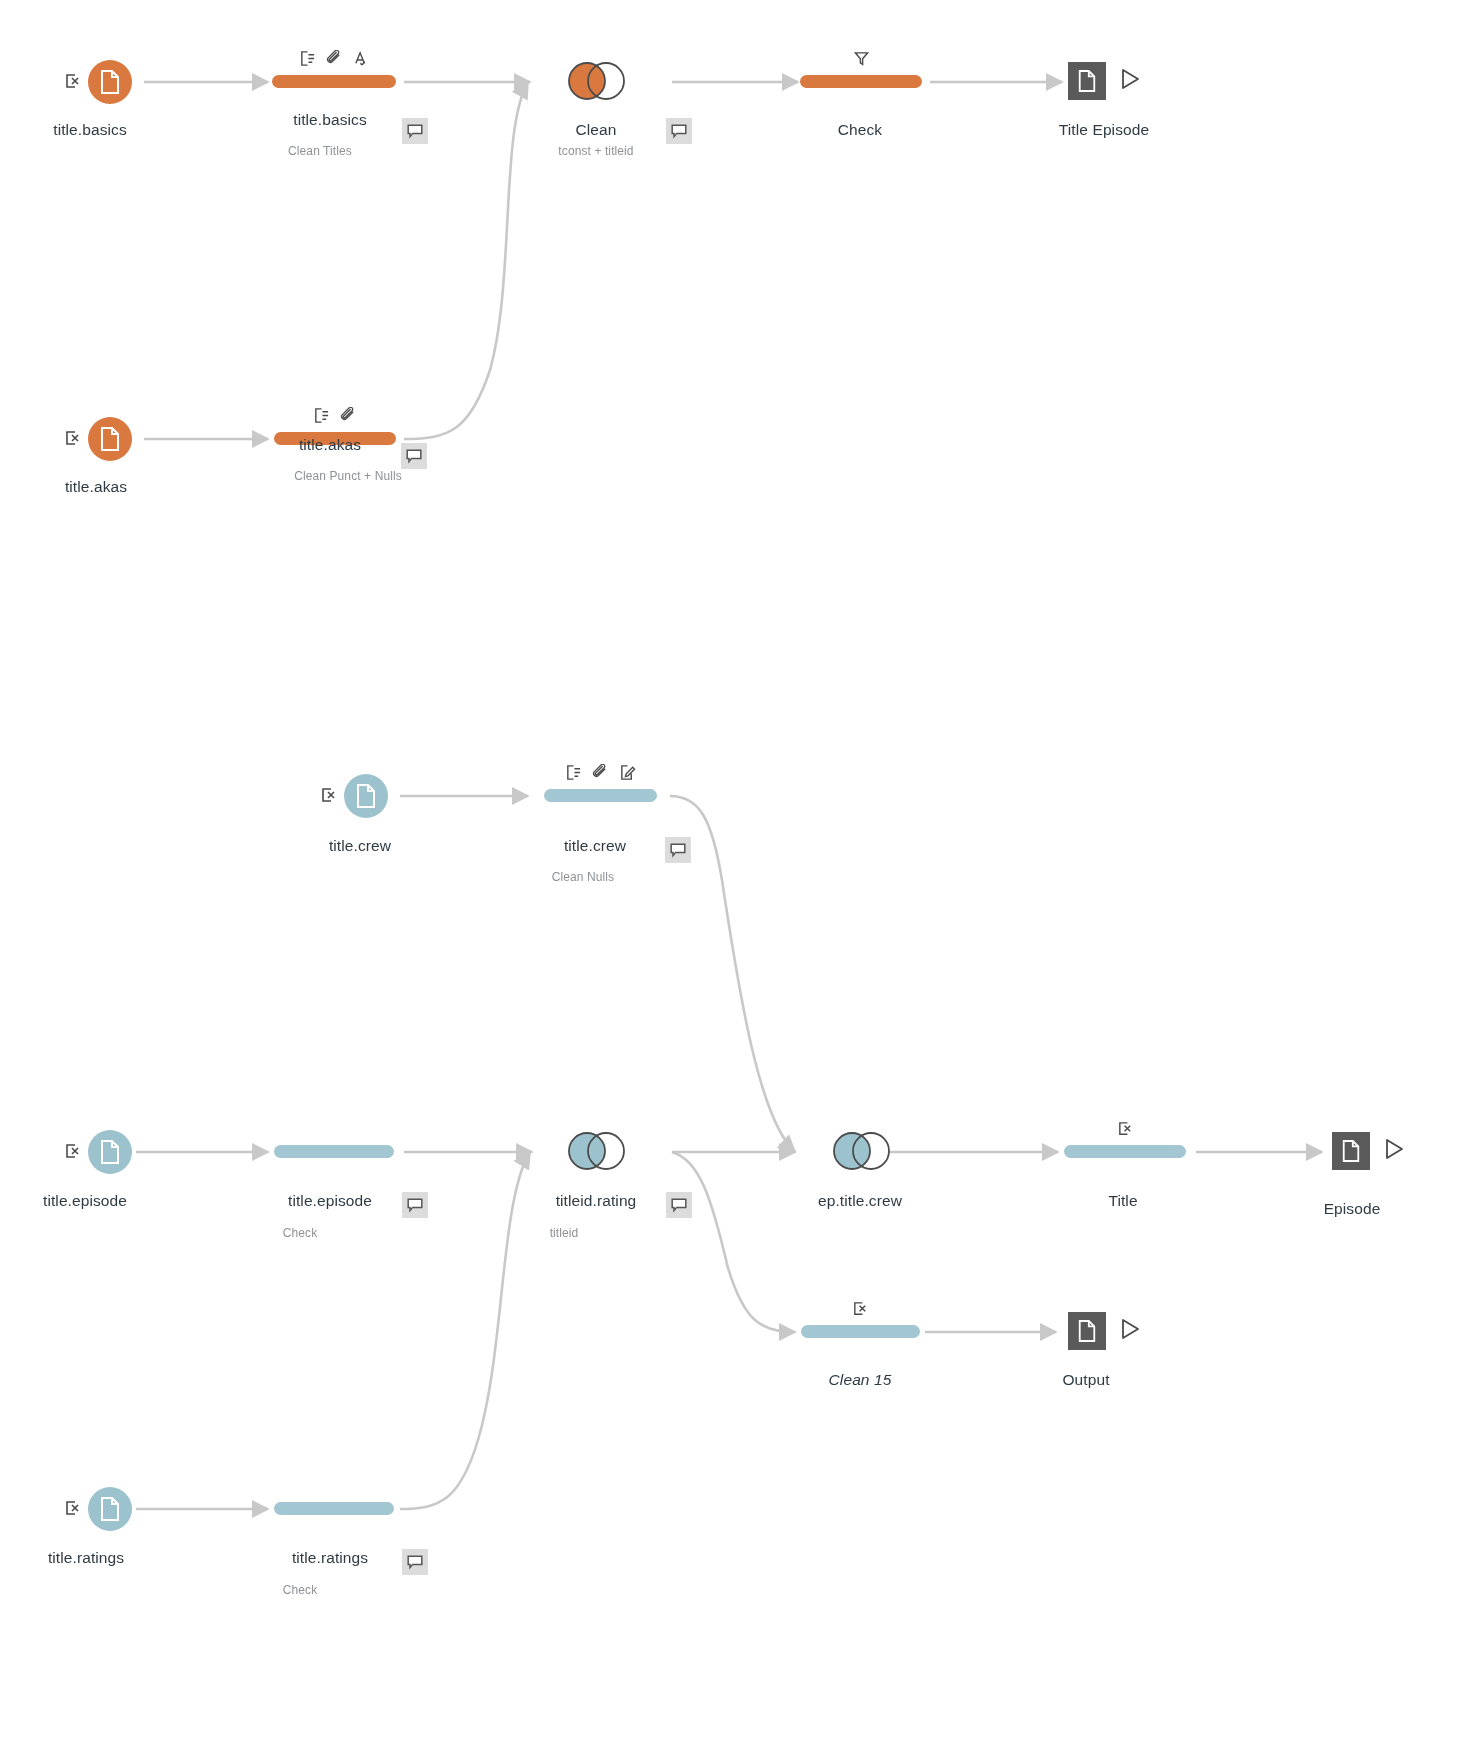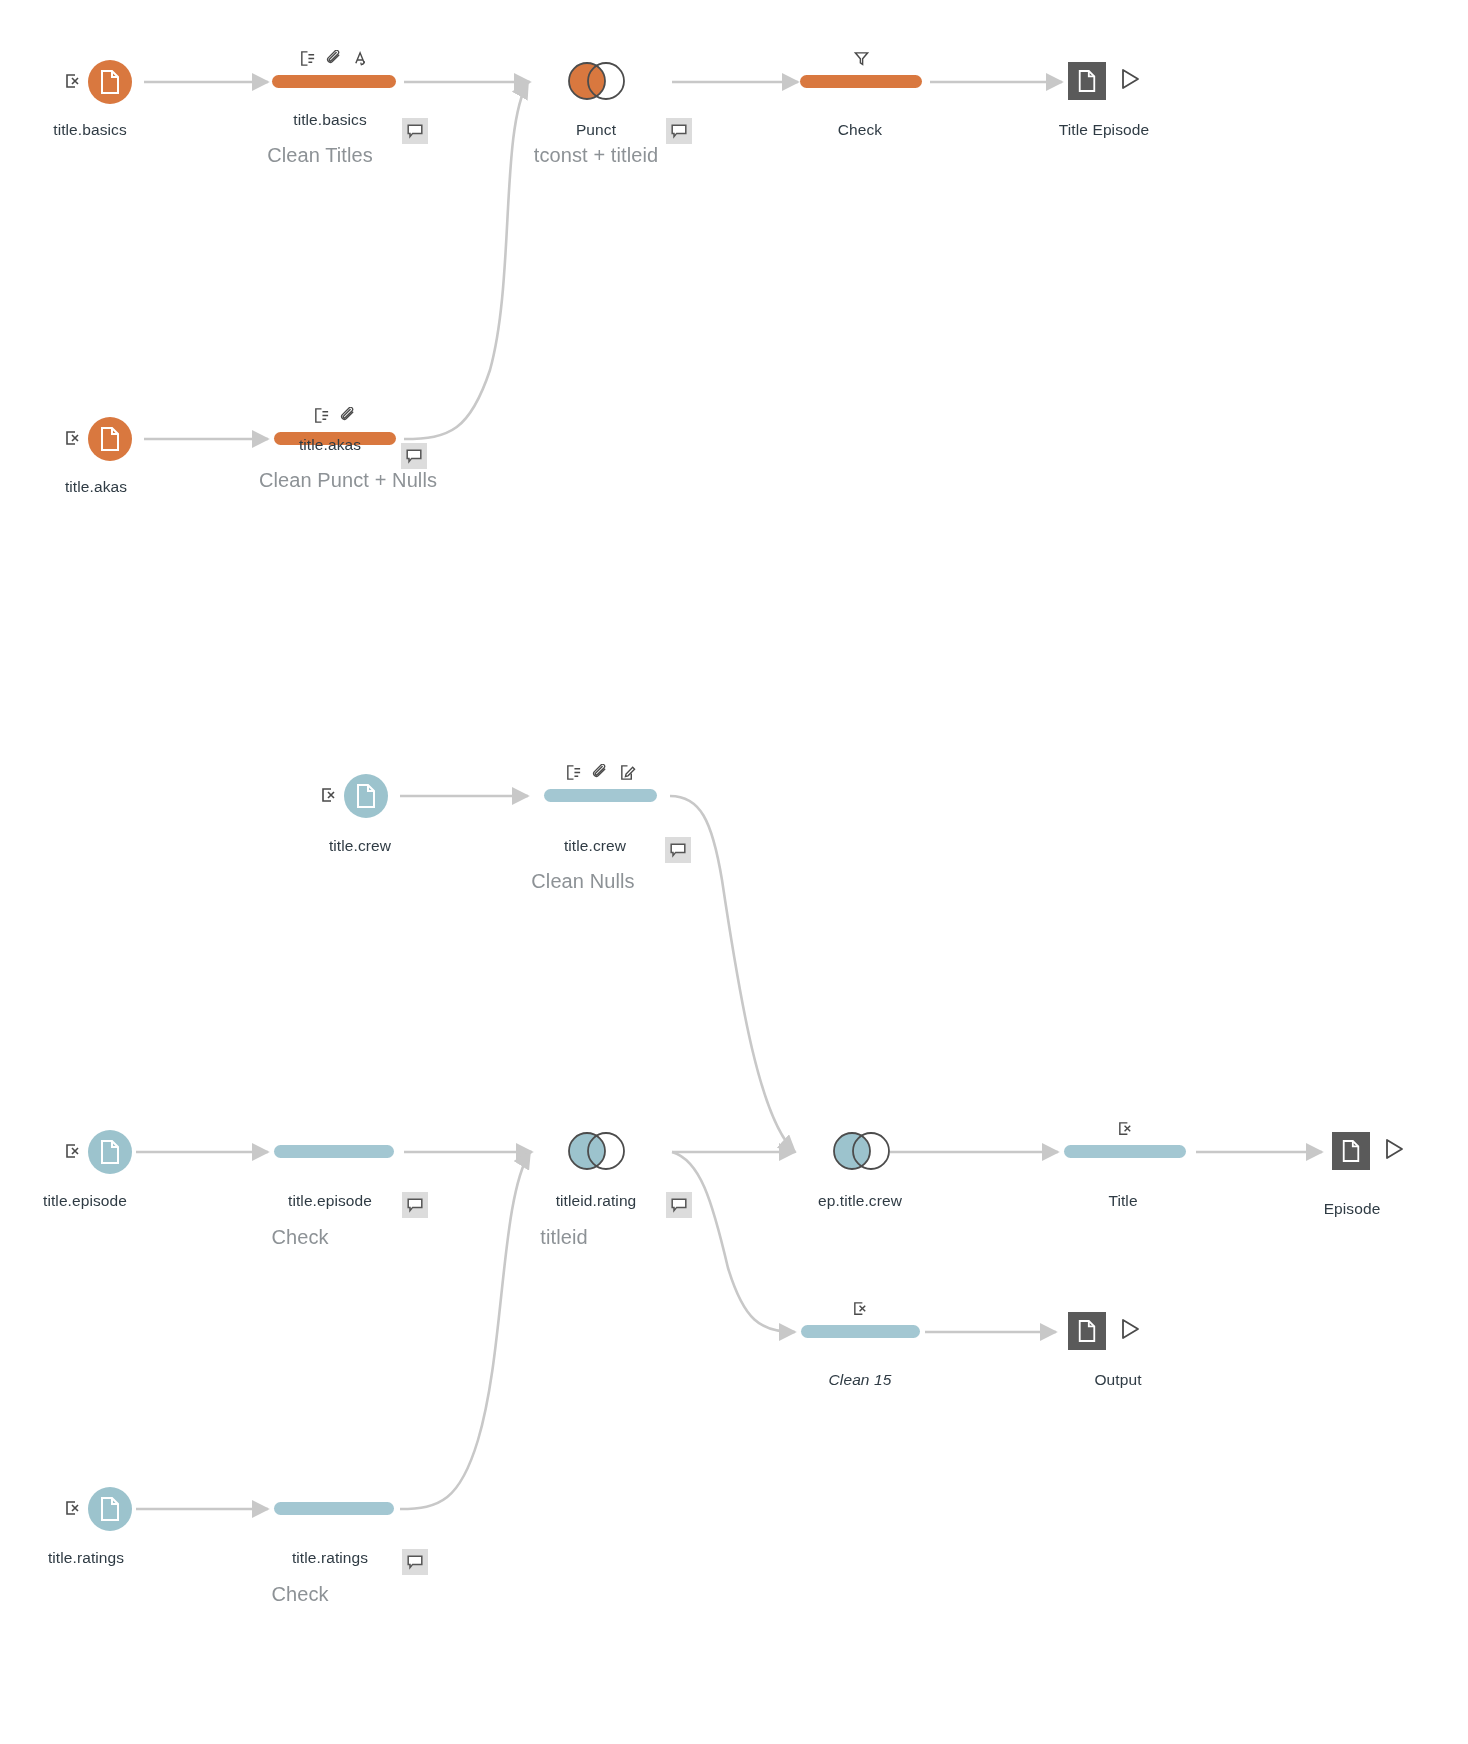--- a/index.html
+++ b/index.html
@@ -55,21 +55,21 @@
   
   .lbl {
     position:absolute;
     font-size:15.5px;
     color:#2f3b44;
     white-space:nowrap;
     letter-spacing:.1px;
   }
   .sublbl {
     position:absolute;
-    font-size:20px;
+    font-size:12px;
     color:#8d9296;
     white-space:nowrap;
     letter-spacing:.1px;
   }
   .note-chip {
     position:absolute;
     width:26px; height:26px;
     background:#dcdcdc;
     display:flex; align-items:center; justify-content:center;
   }
@@ -201,21 +201,21 @@
   <div class="sublbl center" style="left:348px; top:469px;">Clean Punct + Nulls</div>
 
   <div class="node" style="left:565px; top:60px;">
     <div class="venn">
       <svg width="62" height="42" viewBox="0 0 62 42">
         <circle cx="22" cy="21" r="18" fill="#d9783f" stroke="#4c4c4c" stroke-width="1.8"></circle>
         <circle cx="41" cy="21" r="18" fill="#ffffff" fill-opacity="0" stroke="#4c4c4c" stroke-width="1.8"></circle>
       </svg>
     </div>
   </div>
-  <div class="lbl center" style="left:596px; top:121px;">Punct</div>
+  <div class="lbl center" style="left:596px; top:121px;">Clean</div>
   <div class="note-chip" style="left:666px; top:118px;">
     <svg width="16" height="15" viewBox="0 0 16 15">
       <path d="M1.2 1.2 H14.8 V9.4 H5.6 L3.0 12.6 V9.4 H1.2 Z" fill="#fff" stroke="#555" stroke-width="1.5"></path>
     </svg>
   </div>
   <div class="sublbl center" style="left:596px; top:144px;">tconst + titleid</div>
 
   <div class="node" style="left:800px; top:75px; width:122px;">
     <div class="pill-icons">
       <span>
@@ -416,15 +416,15 @@
         <path d="M3 2 H13 L19 8 V24 H3 Z" fill="none" stroke="#fff" stroke-width="2"></path>
         <path d="M13 2 V8 H19" fill="none" stroke="#fff" stroke-width="2"></path>
       </svg>
     </div>
     <div class="out-play">
       <svg width="24" height="24" viewBox="0 0 24 24">
         <path d="M5 3 L20 12 L5 21 Z" fill="none" stroke="#4a4a4a" stroke-width="1.8" stroke-linejoin="round"></path>
       </svg>
     </div>
   </div>
-  <div class="lbl center" style="left:1086px; top:1371px;margin-left:32px;">Output</div>
+  <div class="lbl center" style="left:1086px; top:1371px;">Output</div>
 
 </div>
 
 </body></html>

